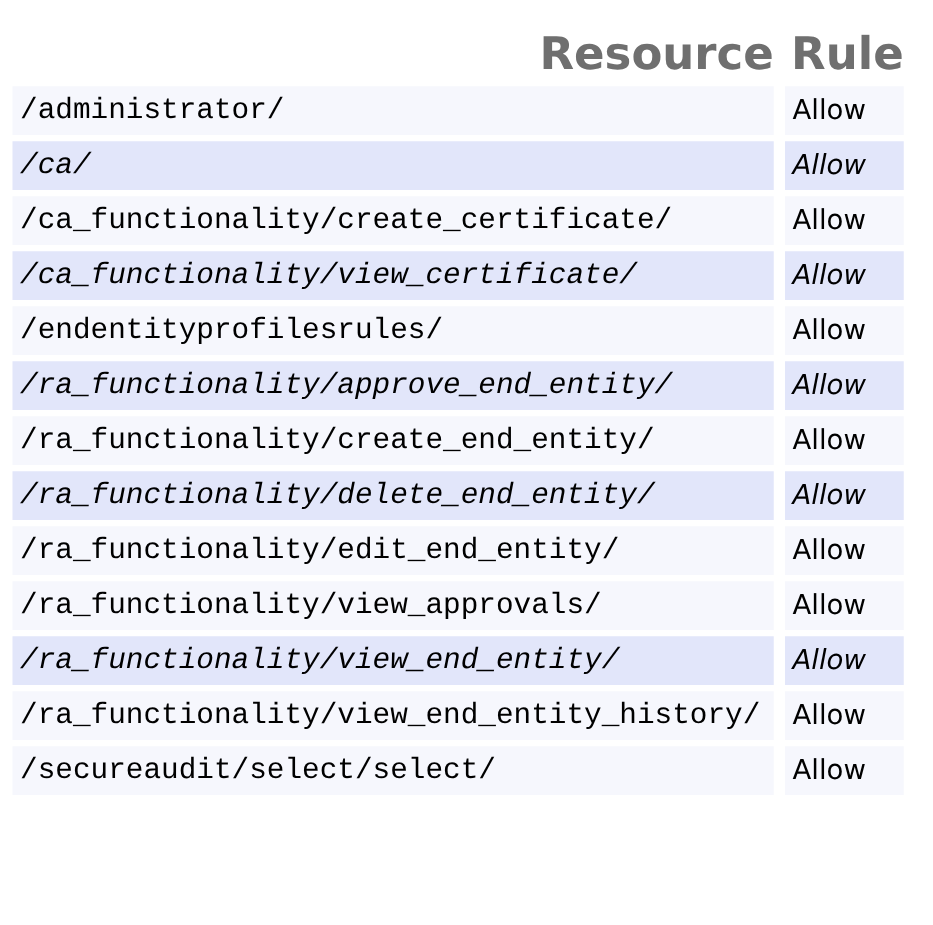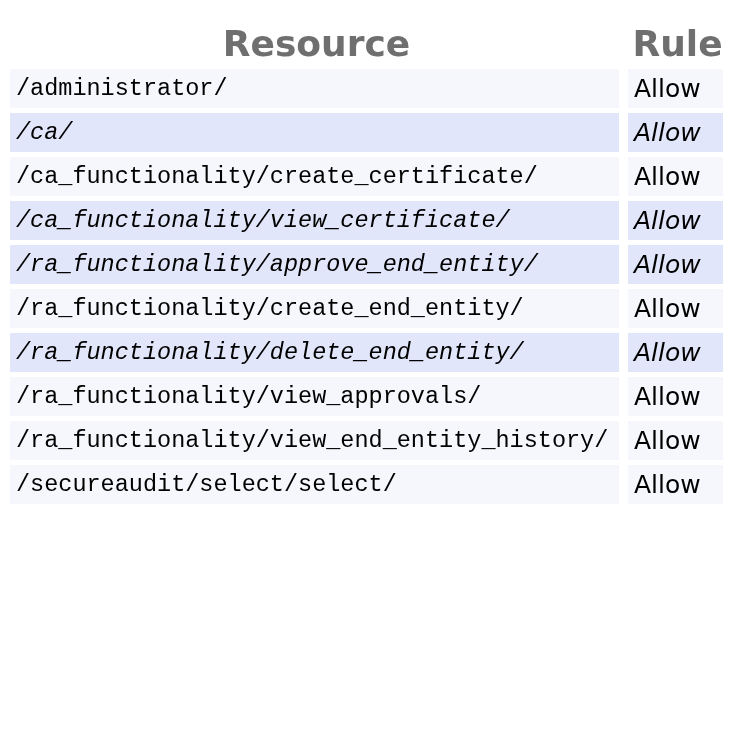--- a/index.html
+++ b/index.html
@@ -22,21 +22,21 @@
     border-spacing: 9px 5px;
     margin-left: 1px;
     table-layout: fixed;
   }
   th {
     font-family: "DejaVu Sans", "Liberation Sans", sans-serif;
     font-weight: bold;
     font-size: 36px;
     line-height: 1.1;
     color: var(--header-text);
-    text-align: center;
+    text-align: right;
     vertical-align: bottom;
     height: 59px;
     padding: 0 0 0 4px;
     white-space: nowrap;
   }
   th.col-resource { width: 609px; }
   th.col-rule { width: 95px; }
   td {
     height: 39px;
     padding: 0 0 0 6px;
@@ -45,21 +45,21 @@
     overflow: hidden;
   }
   td.cell-resource {
     font-family: "Liberation Mono", monospace;
     font-size: 23.5px;
     color: var(--cell-text);
     margin-top: 10px;
   }
   td.cell-rule {
     font-family: "DejaVu Sans", "Liberation Sans", sans-serif;
-    font-size: 25px;
+    font-size: 22px;
     color: var(--cell-text);
   }
   tr.row-odd td { background: var(--row-odd); }
   tr.row-even td { background: var(--row-even); font-style: italic; }
 </style>
 </head>
 <body>
 
 <div class="page">
   <table class="access-rules">
@@ -79,34 +79,46 @@
           <td class="cell-rule">Allow</td>
         </tr>
         <tr class="row-odd">
           <td class="cell-resource">/ca_functionality/create_certificate/</td>
           <td class="cell-rule">Allow</td>
         </tr>
         <tr class="row-even">
           <td class="cell-resource">/ca_functionality/view_certificate/</td>
           <td class="cell-rule">Allow</td>
         </tr>
+        <tr class="row-odd">
+          <td class="cell-resource">/endentityprofilesrules/</td>
+          <td class="cell-rule">Allow</td>
+        </tr>
         <tr class="row-even">
           <td class="cell-resource">/ra_functionality/approve_end_entity/</td>
           <td class="cell-rule">Allow</td>
         </tr>
         <tr class="row-odd">
           <td class="cell-resource">/ra_functionality/create_end_entity/</td>
           <td class="cell-rule">Allow</td>
         </tr>
         <tr class="row-even">
           <td class="cell-resource">/ra_functionality/delete_end_entity/</td>
           <td class="cell-rule">Allow</td>
         </tr>
         <tr class="row-odd">
+          <td class="cell-resource">/ra_functionality/edit_end_entity/</td>
+          <td class="cell-rule">Allow</td>
+        </tr>
+        <tr class="row-odd">
           <td class="cell-resource">/ra_functionality/view_approvals/</td>
+          <td class="cell-rule">Allow</td>
+        </tr>
+        <tr class="row-even">
+          <td class="cell-resource">/ra_functionality/view_end_entity/</td>
           <td class="cell-rule">Allow</td>
         </tr>
         <tr class="row-odd">
           <td class="cell-resource">/ra_functionality/view_end_entity_history/</td>
           <td class="cell-rule">Allow</td>
         </tr>
         <tr class="row-odd">
           <td class="cell-resource">/secureaudit/select/select/</td>
           <td class="cell-rule">Allow</td>
         </tr>

